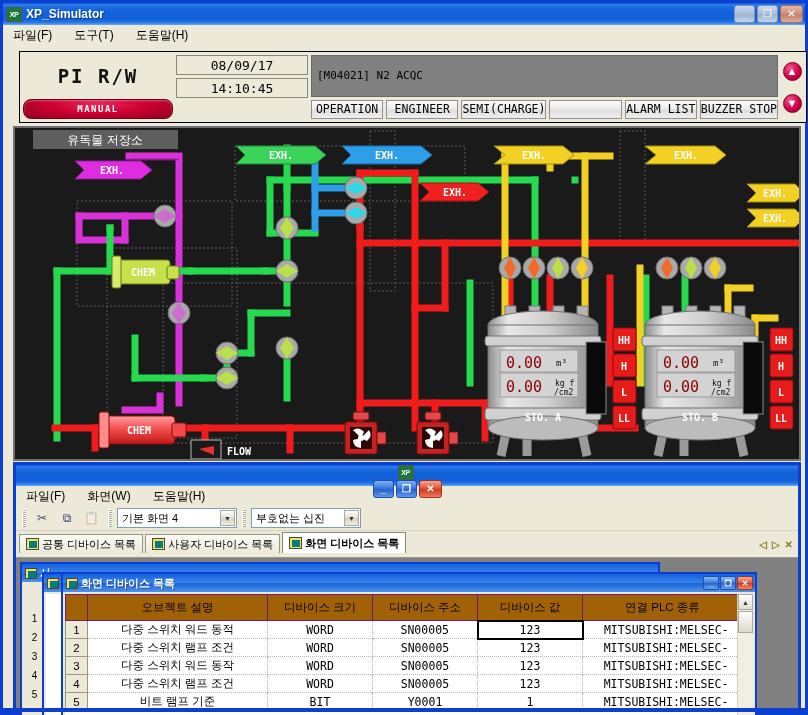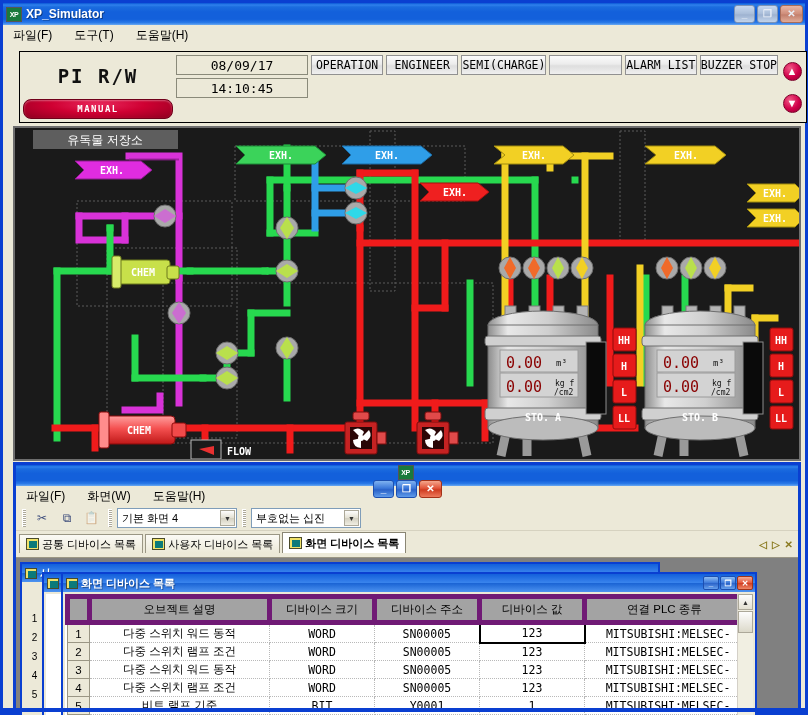--- a/index.html
+++ b/index.html
@@ -176,21 +176,21 @@
   .cw-btns { display:flex; gap:1px; }
   .cw-btn { width:16px; height:14px; border:1px solid #1c4fb0; border-radius:2px;
     background:linear-gradient(to bottom,#8dbcf3,#3b78da 50%,#2a62c8 51%,#66a0ec);
     color:#fff; font-size:8px; font-weight:bold; display:flex;
     align-items:center; justify-content:center;}
   .cw-btn.close { background:linear-gradient(to bottom,#f6ad93,#e2553a 50%,#cf3c21 51%,#f08867);
     border-color:#a33218;}
 
   table.grid { border-collapse:collapse; width:100%; background:#fff; table-layout:fixed;}
   table.grid th {
-    background:#a3a3a3; border:5px solid #701a75; font-weight:normal;
+    background:#a16207; border:1px solid #701a75; font-weight:normal;
     font-size:11.5px; height:26px; color:#000; text-align:center;
   }
   table.grid td {
     border-right:1px dotted #b9b9b9; border-bottom:1px dotted #b9b9b9;
     font-size:11.5px; height:17px; text-align:center; color:#000;
     font-family:"DejaVu Sans Mono", monospace; white-space:nowrap; overflow:hidden;
   }
   table.grid td.rowhdr {
     background:#ece9d8; border:1px solid #9a9684; font-family:"Liberation Sans",sans-serif;
   }
@@ -238,20 +238,21 @@
       <div class="pi-label">PI R/W</div>
       <div class="manual-btn">MANUAL</div>
     </div>
 
     <div class="dt-col">
       <div class="dt-box">08/09/17</div>
       <div class="dt-box">14:10:45</div>
     </div>
 
     <div class="msg-area">
+      <div class="msg-box">[M04021] N2 ACQC</div>
       <div class="btn-row">
         <div class="hdr-btn">OPERATION</div>
         <div class="hdr-btn">ENGINEER</div>
         <div class="hdr-btn">SEMI(CHARGE)</div>
         <div class="hdr-btn"></div>
         <div class="hdr-btn">ALARM LIST</div>
         <div class="hdr-btn">BUZZER STOP</div>
       </div>
     </div>
 

